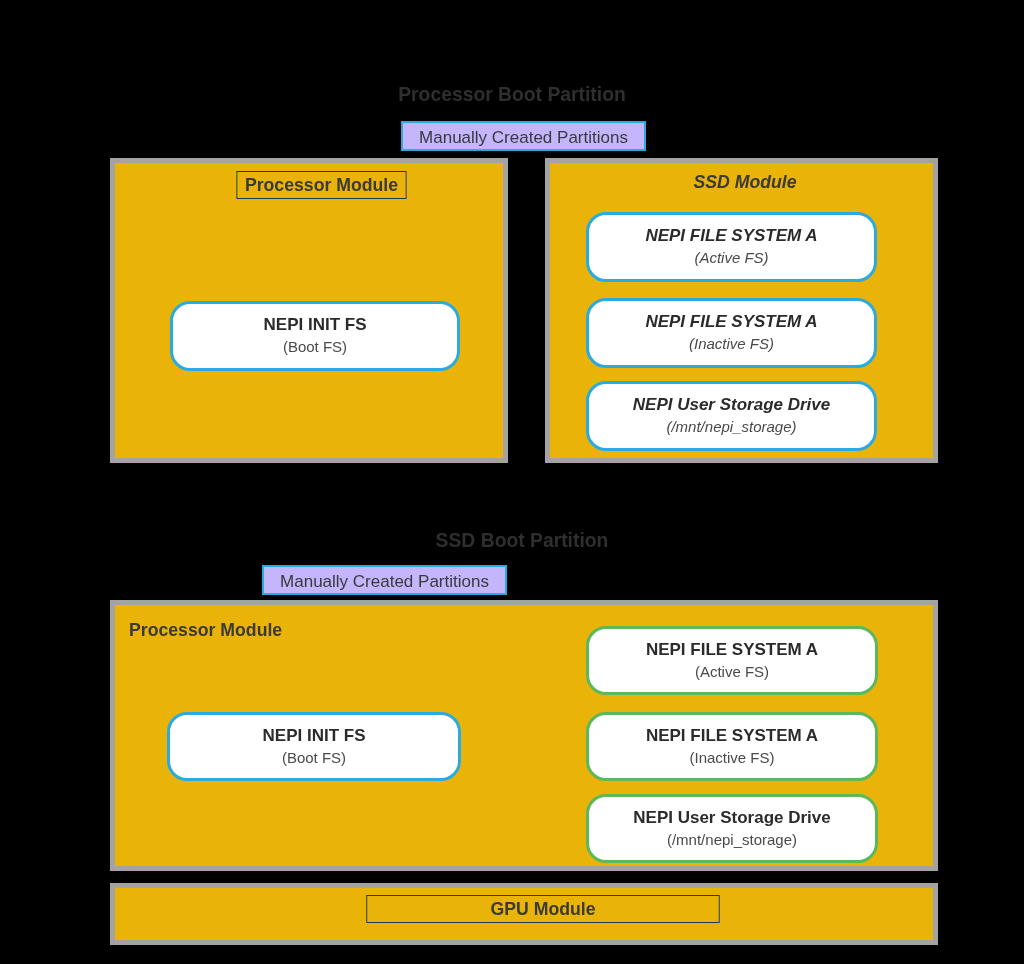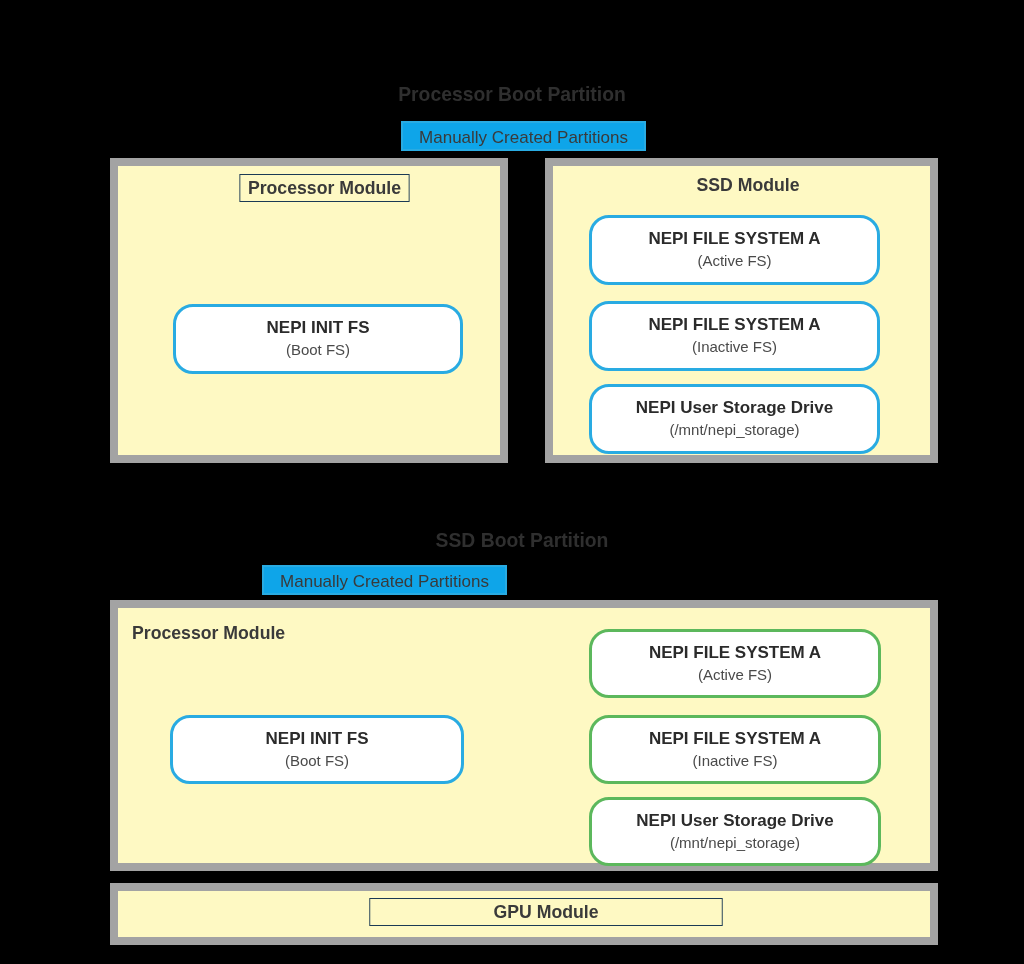--- a/index.html
+++ b/index.html
@@ -21,39 +21,39 @@
     letter-spacing:0px;
     text-align:center;
     white-space:nowrap;
     transform:scaleX(.92);
     transform-origin:center;
   }
 
   
   .legend{
     position:absolute;
-    background:#0ea5e9;
+    background:#c4b5fd;
     color:#3a3a3a;
     font-size:17px;
     line-height:30px;
     height:30px;
     text-align:center;
     white-space:nowrap;
     box-sizing:border-box;
     padding:0 9px;
   }
   .legend.blue{border:2px solid #29abe2;}
   .legend.green{border:2px solid #5cb85c;}
 
   
   .panel{
     position:absolute;
-    border:8px solid #a3a3a3;
+    border:5px solid #a3a3a3;
     box-sizing:border-box;
-    background:#fef9c3;
+    background:#eab308;
   }
 
   
   .mod-label{
     position:absolute;
     color:#3a3a3a;
     font-weight:bold;
     font-size:19px;
     white-space:nowrap;
     text-align:center;
@@ -107,21 +107,21 @@
 
   <div class="panel" style="left:110px;top:126px;width:398px;height:305px;">
     <div class="mod-label boxed" style="left:115px;top:8px;width:183px;">Processor Module</div>
 
     <div class="card blue" style="left:55px;top:138px;width:290px;height:70px;">
       <div class="t1">NEPI INIT FS</div>
       <div class="t2">(Boot  FS)</div>
     </div>
   </div>
 
-  <div class="panel" style="left:545px;top:126px;width:393px;height:305px;">
+  <div class="panel" style="left:545px;top:126px;width:393px;height:305px;font-style:italic;">
     <div class="mod-label plain" style="left:100px;top:6px;width:190px;">SSD Module</div>
 
     <div class="card blue" style="left:36px;top:49px;width:291px;height:70px;">
       <div class="t1">NEPI FILE SYSTEM A</div>
       <div class="t2">(Active FS)</div>
     </div>
 
     <div class="card blue" style="left:36px;top:135px;width:291px;height:70px;">
       <div class="t1">NEPI FILE SYSTEM A</div>
       <div class="t2">(Inactive FS)</div>

